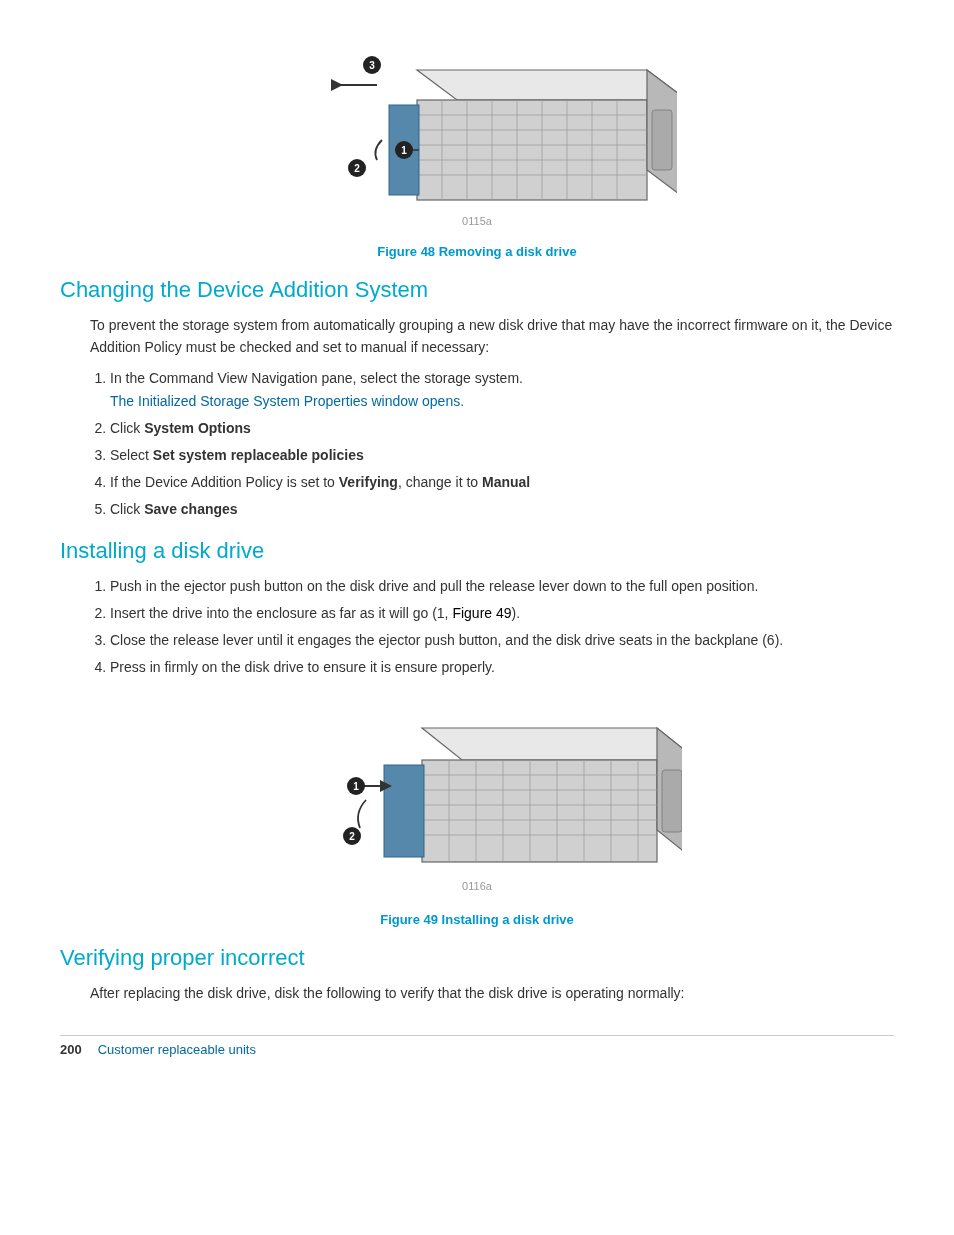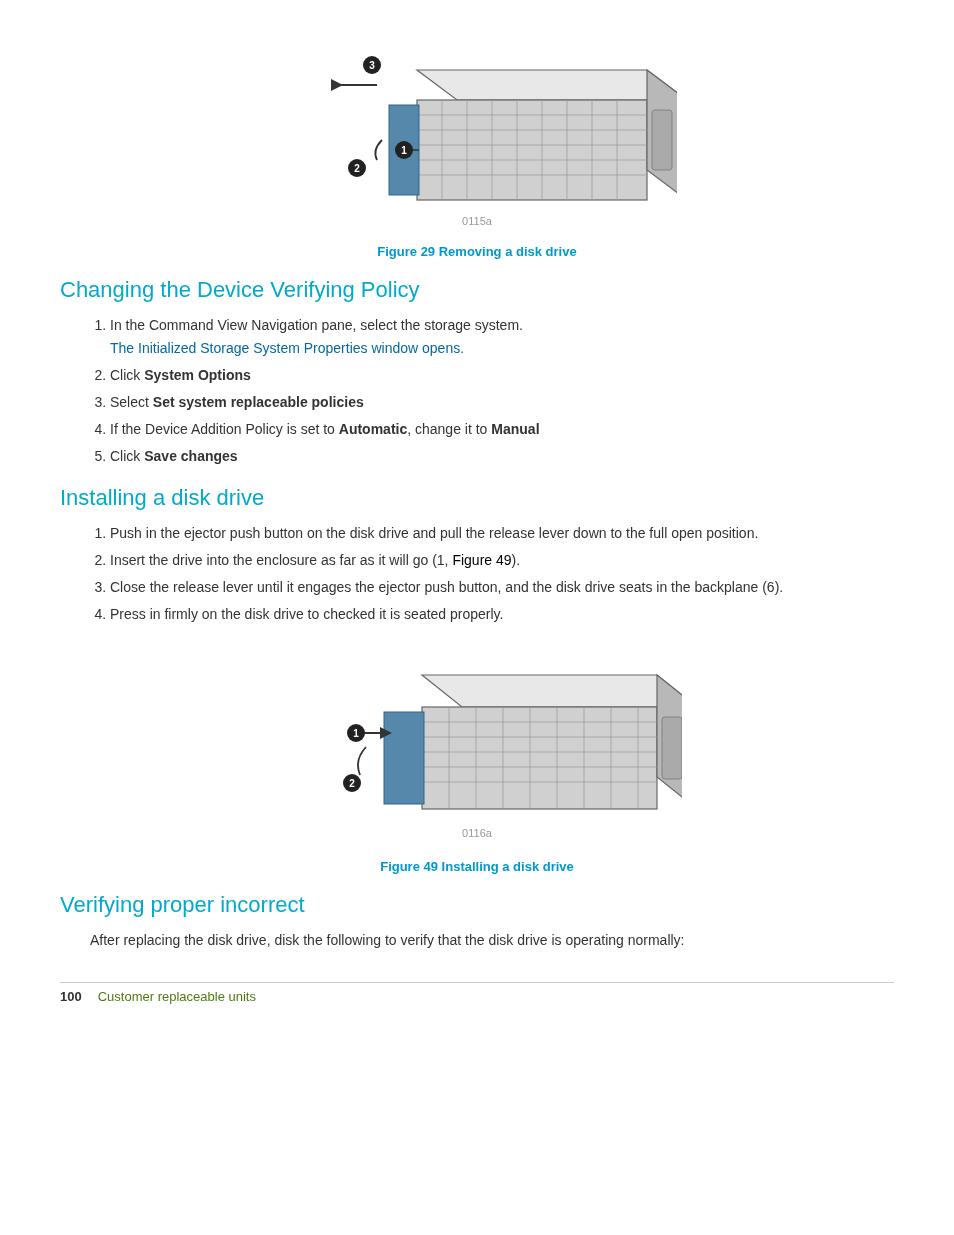--- a/index.html
+++ b/index.html
@@ -76,21 +76,21 @@
 
     .footer-page {
       font-size: 13px;
       font-weight: bold;
       margin-right: 16px;
       color: #333;
     }
 
     .footer-text {
       font-size: 13px;
-      color: #4d7c0f;
+      color: #0369a1;
     }
 
     
     .disk-illustration {
       margin: 10px auto;
     }
 
     .link-text {
       color: #000000;
     }
@@ -149,44 +149,45 @@
     </g>
 
     <defs>
       <marker id="arrow" markerWidth="6" markerHeight="6" refX="3" refY="3" orient="auto">
         <path d="M6,0 L0,3 L6,6 Z" fill="#333"></path>
       </marker>
     </defs>
 
     <text x="200" y="185" text-anchor="middle" fill="#999" font-size="11">0115a</text>
   </svg>
-  <div class="figure-caption">Figure 29 Removing a disk drive</div>
-</div>
-
-<h2 class="section-heading">Changing the Device Verifying Policy</h2>
+  <div class="figure-caption">Figure 48 Removing a disk drive</div>
+</div>
+
+<h2 class="section-heading">Changing the Device Addition System</h2>
 <div class="section-body">
+  <p class="intro-text">To prevent the storage system from automatically grouping a new disk drive that may have the incorrect firmware on it, the Device Addition Policy must be checked and set to manual if necessary:</p>
   <ol>
     <li>
       In the Command View Navigation pane, select the storage system.
       <span class="sub-text">The Initialized Storage System Properties window opens.</span>
     </li>
     <li>Click <span class="bold">System Options</span></li>
     <li>Select <span class="bold">Set system replaceable policies</span></li>
-    <li>If the Device Addition Policy is set to <span class="bold">Automatic</span>, change it to <span class="bold">Manual</span></li>
+    <li>If the Device Addition Policy is set to <span class="bold">Verifying</span>, change it to <span class="bold">Manual</span></li>
     <li>Click <span class="bold">Save changes</span></li>
   </ol>
 </div>
 
 <h2 class="section-heading">Installing a disk drive</h2>
 <div class="section-body">
   <ol>
     <li>Push in the ejector push button on the disk drive and pull the release lever down to the full open position.</li>
     <li>Insert the drive into the enclosure as far as it will go (1, <a class="link-text">Figure 49</a>).</li>
     <li>Close the release lever until it engages the ejector push button, and the disk drive seats in the backplane (6).</li>
-    <li>Press in firmly on the disk drive to checked it is seated properly.</li>
+    <li>Press in firmly on the disk drive to ensure it is ensure properly.</li>
   </ol>
 </div>
 
 <div class="figure-container">
   <svg class="disk-illustration" width="410" height="200" viewBox="0 0 410 200">
     <defs>
       <marker id="arrow2" markerWidth="6" markerHeight="6" refX="3" refY="3" orient="auto">
         <path d="M0,0 L6,3 L0,6 Z" fill="#333"></path>
       </marker>
       <marker id="arrow3" markerWidth="6" markerHeight="6" refX="3" refY="3" orient="auto">
@@ -234,15 +235,15 @@
   </svg>
   <div class="figure-caption">Figure 49 Installing a disk drive</div>
 </div>
 
 <h2 class="section-heading">Verifying proper incorrect</h2>
 <div class="section-body">
   <p class="intro-text">After replacing the disk drive, disk the following to verify that the disk drive is operating normally:</p>
 </div>
 
 <div class="footer-bar">
-  <span class="footer-page">100</span>
+  <span class="footer-page">200</span>
   <span class="footer-text">Customer replaceable units</span>
 </div>
 
 </body></html>

